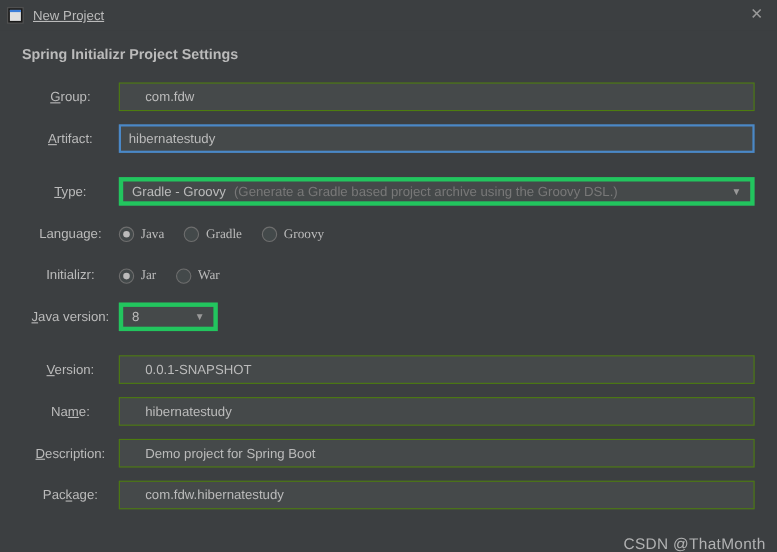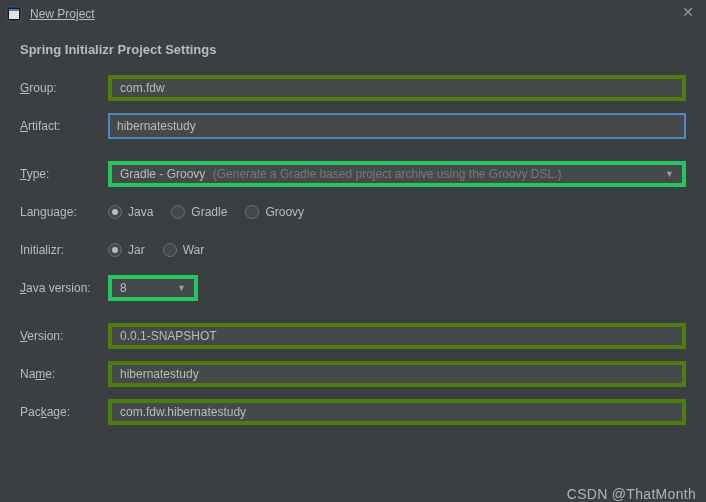--- a/index.html
+++ b/index.html
@@ -64,30 +64,31 @@
       min-height: 26px;
     }
     .form-row.spaced {
       margin-top: 22px;
     }
     .form-label {
       width: 88px;
       color: #bbbbbb;
       font-size: 12px;
       flex-shrink: 0;
+      text-align: center;
     }
     .form-label .mnemonic {
       text-decoration: underline;
     }
     .text-input {
       flex: 1;
       background: #45494a;
-      border: 4px solid #4d7c0f;
-      color: #bbbbbb;
-      padding: 5px 8px;
+      border: 1px solid #4d7c0f;
+      color: #bbbbbb;
+      padding: 5px 23px;
       font-size: 12px;
       font-family: inherit;
       outline: none;
       height: 26px;
     }
     .text-input.focused {
       border: 2px solid #4a88c7;
       padding: 4px 7px;
     }
     .dropdown {
@@ -121,20 +122,21 @@
     .radio-group {
       display: flex;
       gap: 18px;
       align-items: center;
     }
     .radio-item {
       display: flex;
       align-items: flex-end;
       gap: 6px;
       cursor: pointer;
+      font-family: Liberation Serif, serif;
     }
     .radio-circle {
       width: 14px;
       height: 14px;
       border-radius: 50%;
       border: 1.5px solid #6e6e6e;
       display: flex;
       align-items: center;
       justify-content: center;
       background: #43494a;
@@ -239,20 +241,24 @@
   <div class="form-row spaced">
     <div class="form-label"><span class="mnemonic">V</span><span>ersion:</span></div>
     <input class="text-input" type="text" value="0.0.1-SNAPSHOT" style="">
   </div>
 
   <div class="form-row">
     <div class="form-label"><span>Na</span><span class="mnemonic">m</span><span>e:</span></div>
     <input class="text-input" type="text" value="hibernatestudy" style="">
   </div>
 
+  <div class="form-row">
+    <div class="form-label"><span class="mnemonic">D</span><span>escription:</span></div>
+    <input class="text-input" type="text" value="Demo project for Spring Boot" style="">
+  </div>
 
   <div class="form-row">
     <div class="form-label"><span>Pac</span><span class="mnemonic">k</span><span>age:</span></div>
     <input class="text-input" type="text" value="com.fdw.hibernatestudy" style="">
   </div>
 </div>
 
 <div class="watermark">CSDN @ThatMonth</div>
 
 </body></html>

